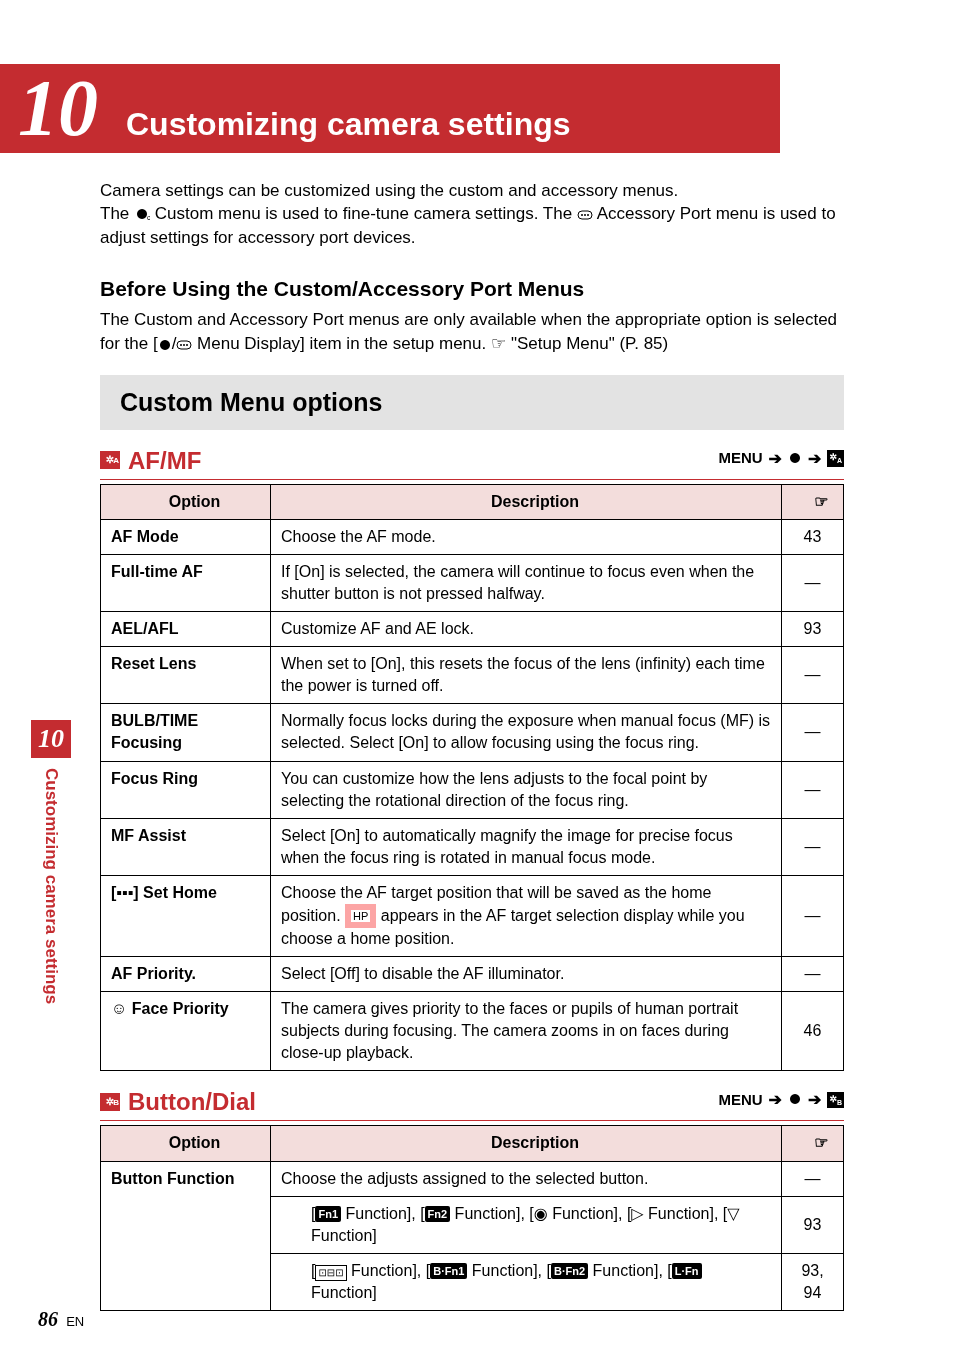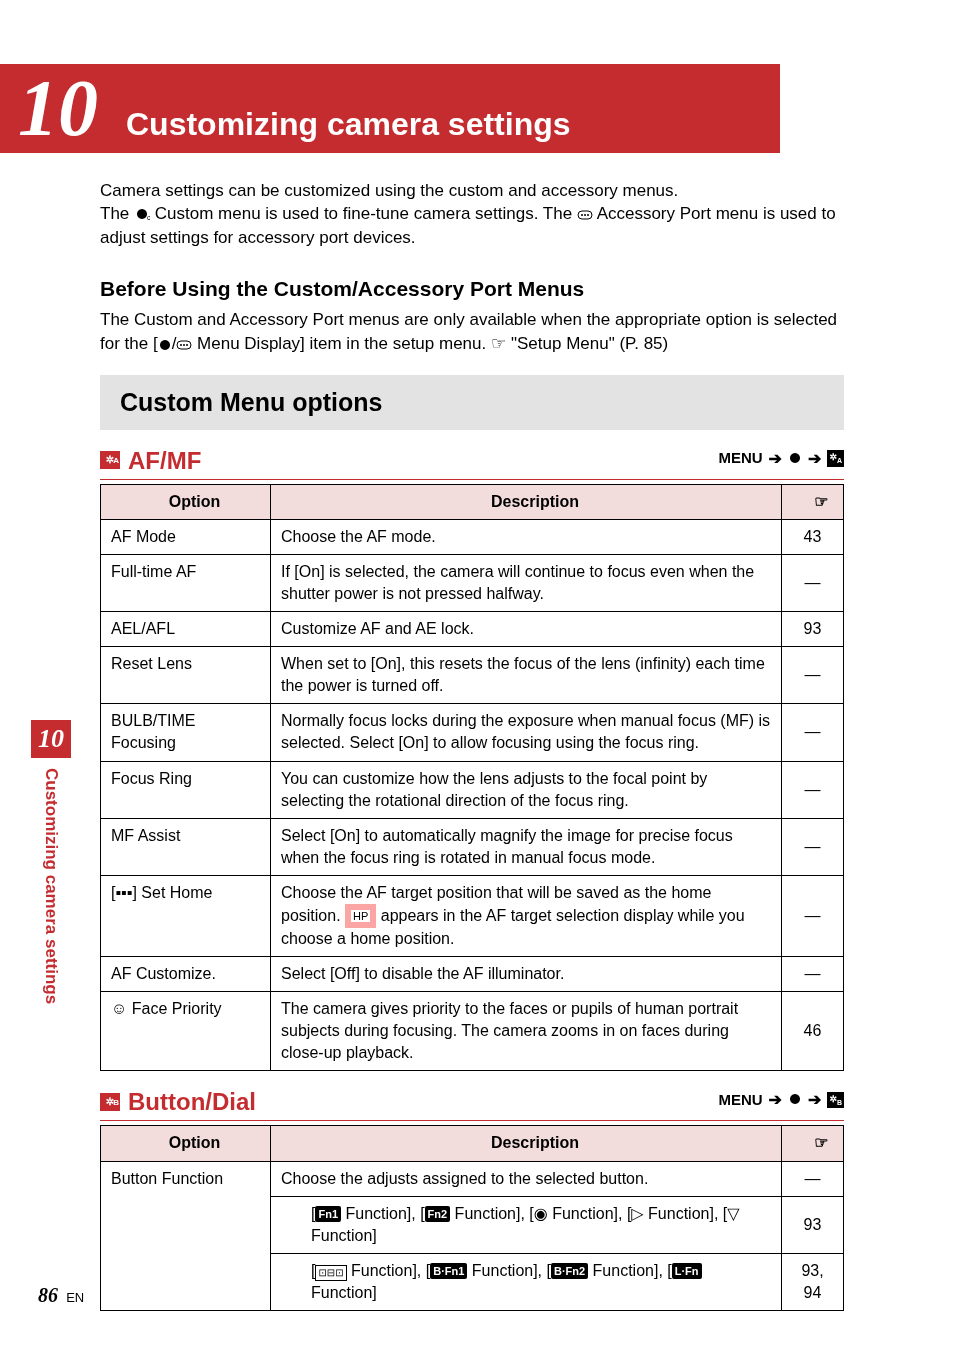--- a/index.html
+++ b/index.html
@@ -116,21 +116,21 @@
     vertical-align: top;
     text-align: left;
   }
   th {
     background: #f3dddc;
     font-weight: bold;
     text-align: center;
     padding-left: 28px;
   }
   th.ref, td.ref { text-align: center; vertical-align: middle; width: 62px; }
-  td.opt { width: 170px; font-weight: normal; }
+  td.opt { width: 170px; font-weight: bold; }
   .hp {
     display: inline-block;
     border: 6px solid #fca5a5;
     font-size: 11px;
     padding: 0 2px;
     line-height: 12px;
     vertical-align: 1px;
   }
   .left-strip {
     position: absolute;
@@ -155,21 +155,21 @@
   .strip-text {
     color: #c42c30;
     font-weight: bold;
     font-size: 17px;
     writing-mode: vertical-rl;
     margin-top: 10px;
   }
   .footer {
     position: absolute;
     left: 38px;
-    bottom: 50px;
+    bottom: 26px;
     font-size: 15px;
   }
   .footer .pg {
     font-weight: bold;
     font-style: italic;
     font-family: "Times New Roman", Times, serif;
     font-size: 20px;
     margin-right: 4px;
   }
   .footer .lang { font-size: 13px; }
@@ -255,21 +255,21 @@
         <th>Description</th>
         <th class="ref">☞</th>
       </tr>
       <tr>
             <td class="opt">AF Mode</td>
             <td>Choose the AF mode.</td>
             <td class="ref">43</td>
           </tr>
       <tr>
             <td class="opt">Full-time AF</td>
-            <td>If [On] is selected, the camera will continue to focus even when the shutter power is not pressed halfway.</td>
+            <td>If [On] is selected, the camera will continue to focus even when the shutter button is not pressed halfway.</td>
             <td class="ref">—</td>
           </tr>
       <tr>
             <td class="opt">AEL/AFL</td>
             <td>Customize AF and AE lock.</td>
             <td class="ref">93</td>
           </tr>
       <tr>
             <td class="opt">Reset Lens</td>
             <td>When set to [On], this resets the focus of the lens (infinity) each time the power is turned off.</td>
@@ -289,21 +289,21 @@
             <td class="opt">MF Assist</td>
             <td>Select [On] to automatically magnify the image for precise focus when the focus ring is rotated in manual focus mode.</td>
             <td class="ref">—</td>
           </tr>
       <tr>
         <td class="opt"><span>[▪▪▪]</span> Set Home</td>
         <td><span>Choose the AF target position that will be saved as the home position. </span><span class="hp">HP</span><span> appears in the AF target selection display while you choose a home position.</span></td>
         <td class="ref">—</td>
       </tr>
       <tr>
-            <td class="opt">AF Customize.</td>
+            <td class="opt">AF Priority.</td>
             <td>Select [Off] to disable the AF illuminator.</td>
             <td class="ref">—</td>
           </tr>
       <tr>
         <td class="opt"><span>☺</span><span> Face Priority</span></td>
         <td>The camera gives priority to the faces or pupils of human portrait subjects during focusing. The camera zooms in on faces during close-up playback.</td>
         <td class="ref">46</td>
       </tr>
     </tbody>
       </table>

